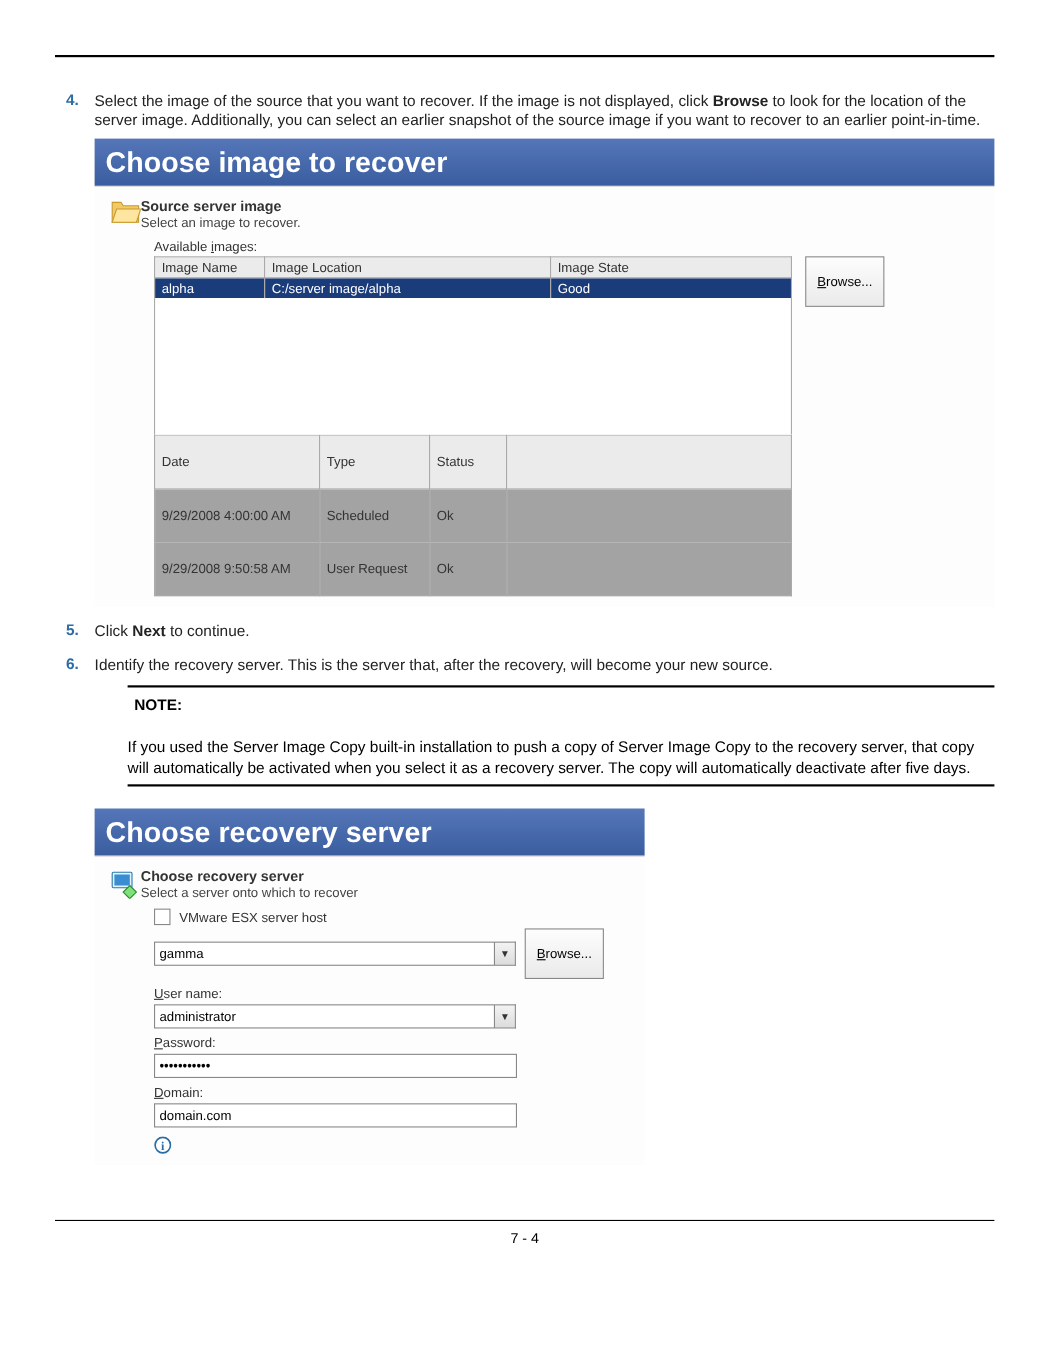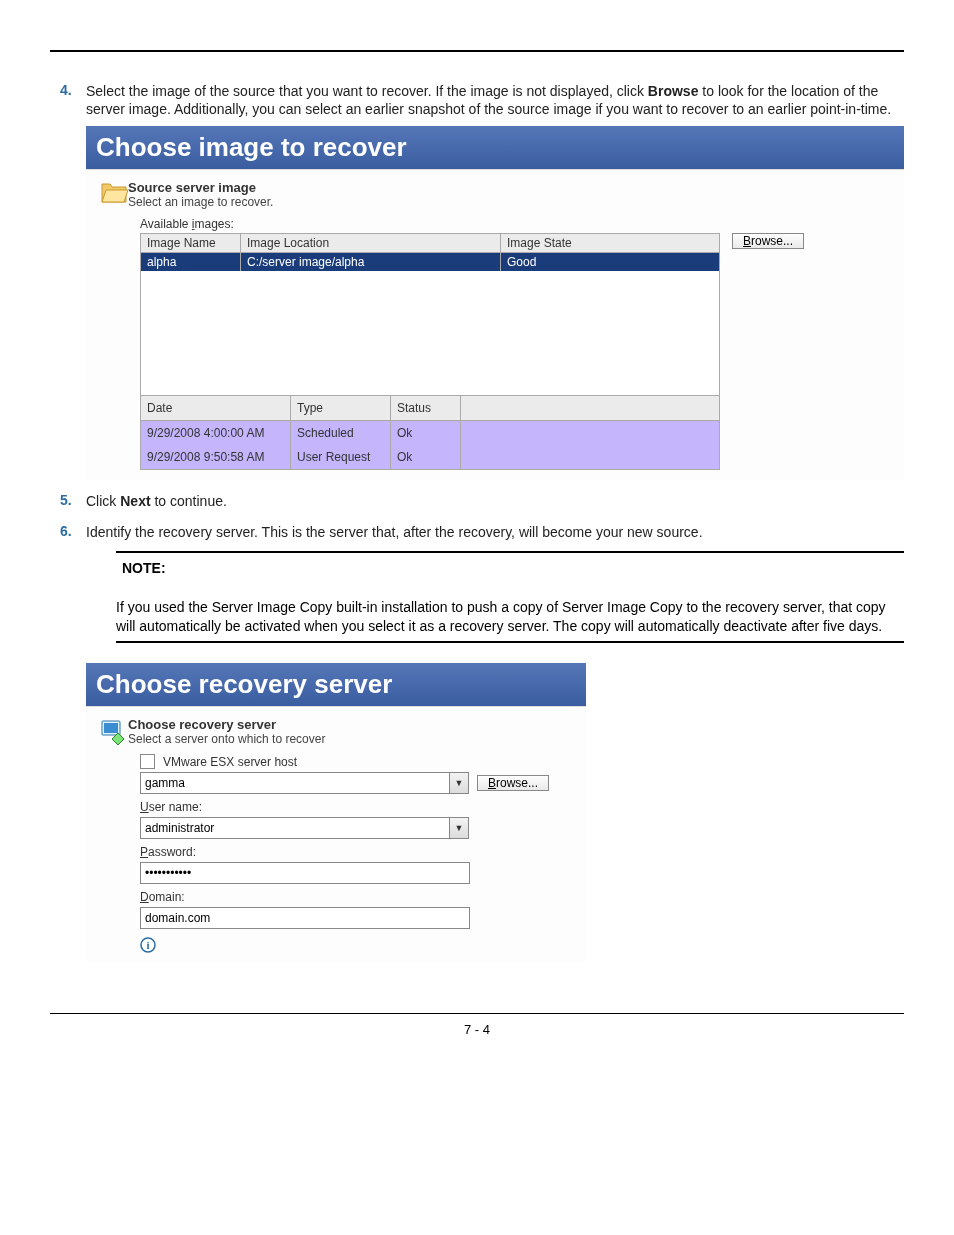--- a/index.html
+++ b/index.html
@@ -114,44 +114,44 @@
   .img-table-blank td {
     height: 120px;
     background: #ffffff !important;
     border-top: none !important;
     color: #fff;
   }
   .browse-btn {
     border: 1px solid #888;
     background: linear-gradient(#fdfdfd, #eaeaea);
     font-size: 12px;
-    padding: 0 10px;
+    padding: 15px 10px;
     font-family: Tahoma, Arial;
     cursor: pointer;
   }
   .browse-btn .ul-letter { text-decoration: underline; }
 
   .pit-label { font-size: 12px; margin: 14px 0 2px 40px; }
 
   table.pit-table {
     border-collapse: collapse;
     width: 580px;
     font-size: 12px;
     margin-left: 40px;
     background: #fff;
   }
   table.pit-table th, table.pit-table td {
     border: 1px solid #aaa;
-    padding: 5px 6px;
+    padding: 17px 6px;
     text-align: left;
     font-weight: normal;
     background: #ebebeb;
   }
   table.pit-table td {
-    background: #c4b5fd;
+    background: #a3a3a3;
     border-top: none;
     border-bottom: none;
   }
   table.pit-table tr:not(:first-child) td { border-left: 1px solid #aaa; border-right: 1px solid #aaa; }
   table.pit-table tbody tr:last-child td { border-bottom: 1px solid #aaa; }
 
   
   .note-block {
     border-top: 2px solid #000;
     border-bottom: 2px solid #000;

